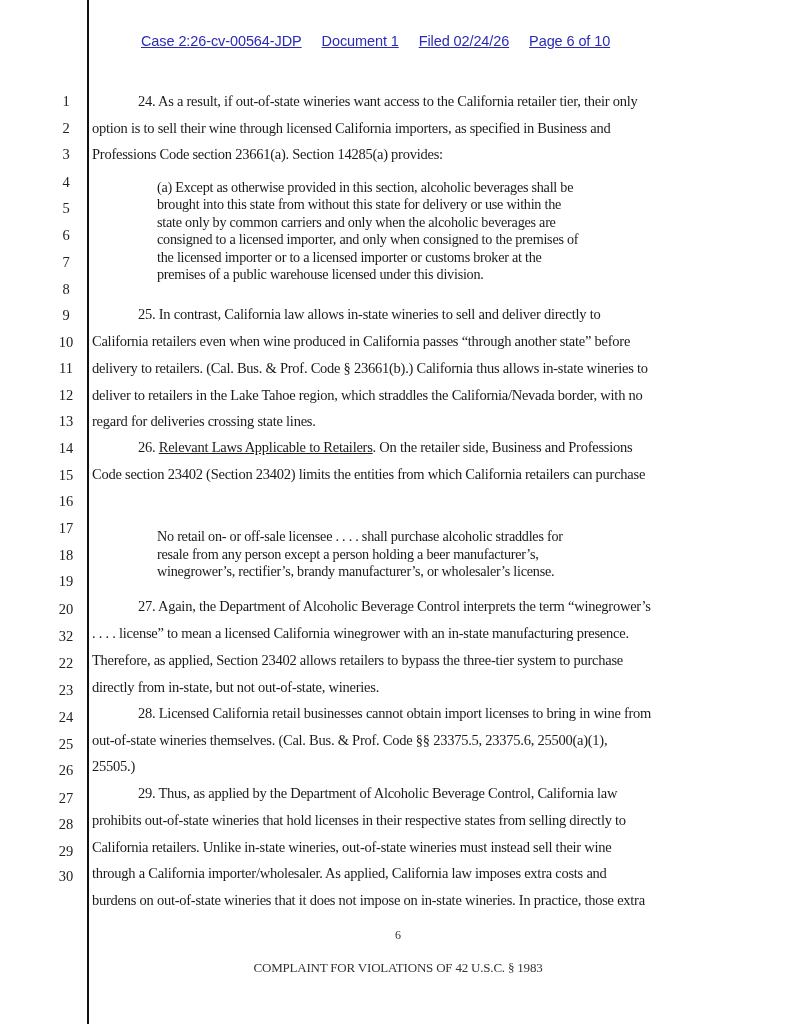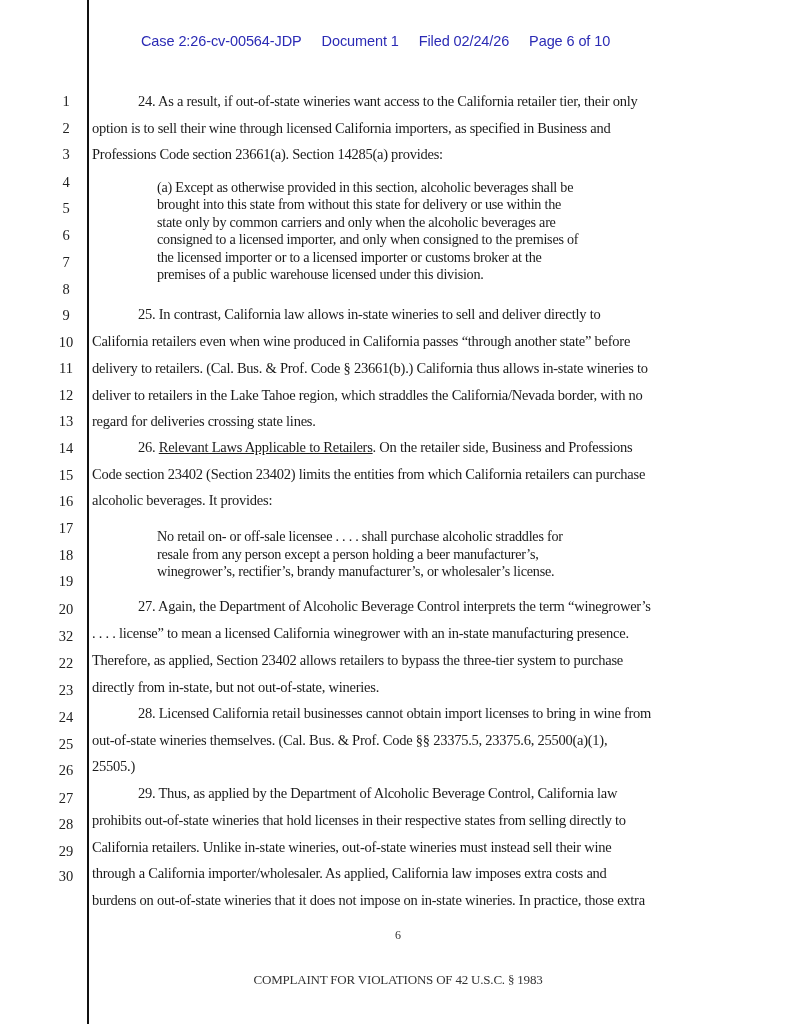--- a/index.html
+++ b/index.html
@@ -33,20 +33,21 @@
     top: 33px;
     left: 141px;
     font-family: "Liberation Sans", "DejaVu Sans", sans-serif;
     font-size: 14.5px;
     color: #2b2bb5;
     white-space: nowrap;
     letter-spacing: -0.1px;
   }
   .case-header span {
     display: inline-block;
+    text-decoration: underline;
   }
   .case-header .gap { width: 16px; }
 
   .line-numbers {
     position: absolute;
     left: 52px;
     top: 0;
     width: 28px;
   }
   .line-num {
@@ -93,21 +94,20 @@
   }
   .footer-title {
     position: absolute;
     top: 960px;
     left: 0;
     width: 791px;
     text-align: center;
     font-size: 13px;
     color: #333;
     letter-spacing: -0.2px;
-    margin-top: 12px;
   }
   .footer-inner { display: inline-block; margin-left: 5px; }
 </style>
 </head>
 <body>
 
 <div class="page">
 
   <div class="margin-rule"></div>
 
@@ -165,21 +165,20 @@
   <div class="text-line indent" style="top:305px">25. In contrast, California law allows in-state wineries to sell and deliver directly to</div>
   <div class="text-line" style="top:332px">California retailers even when wine produced in California passes “through another state” before</div>
   <div class="text-line" style="top:359px">delivery to retailers. (Cal. Bus. &amp; Prof. Code § 23661(b).) California thus allows in-state wineries to</div>
   <div class="text-line" style="top:386px">deliver to retailers in the Lake Tahoe region, which straddles the California/Nevada border, with no</div>
   <div class="text-line" style="top:412px">regard for deliveries crossing state lines.</div>
 
   <div class="text-line indent" style="top:438px">
     <span>26. </span><span class="u">Relevant Laws Applicable to Retailers</span><span>. On the retailer side, Business and Professions</span>
   </div>
   <div class="text-line" style="top:465px">Code section 23402 (Section 23402) limits the entities from which California retailers can purchase</div>
-  <div class="text-line" style="top:491px">alcoholic beverages. It provides:</div>
 
   <div class="quote-line" style="top:528px">No retail on- or off-sale licensee . . . . shall purchase alcoholic straddles for</div>
   <div class="quote-line" style="top:546px">resale from any person except a person holding a beer manufacturer’s,</div>
   <div class="quote-line" style="top:563px">winegrower’s, rectifier’s, brandy manufacturer’s, or wholesaler’s license.</div>
 
   <div class="text-line indent" style="top:597px">27. Again, the Department of Alcoholic Beverage Control interprets the term “winegrower’s</div>
   <div class="text-line" style="top:624px">
     <span>. . . . license” to mean a licensed </span><span class="i">California</span><span> winegrower with an in-state manufacturing presence.</span>
   </div>
   <div class="text-line" style="top:651px">Therefore, as applied, Section 23402 allows retailers to bypass the three-tier system to purchase</div>

